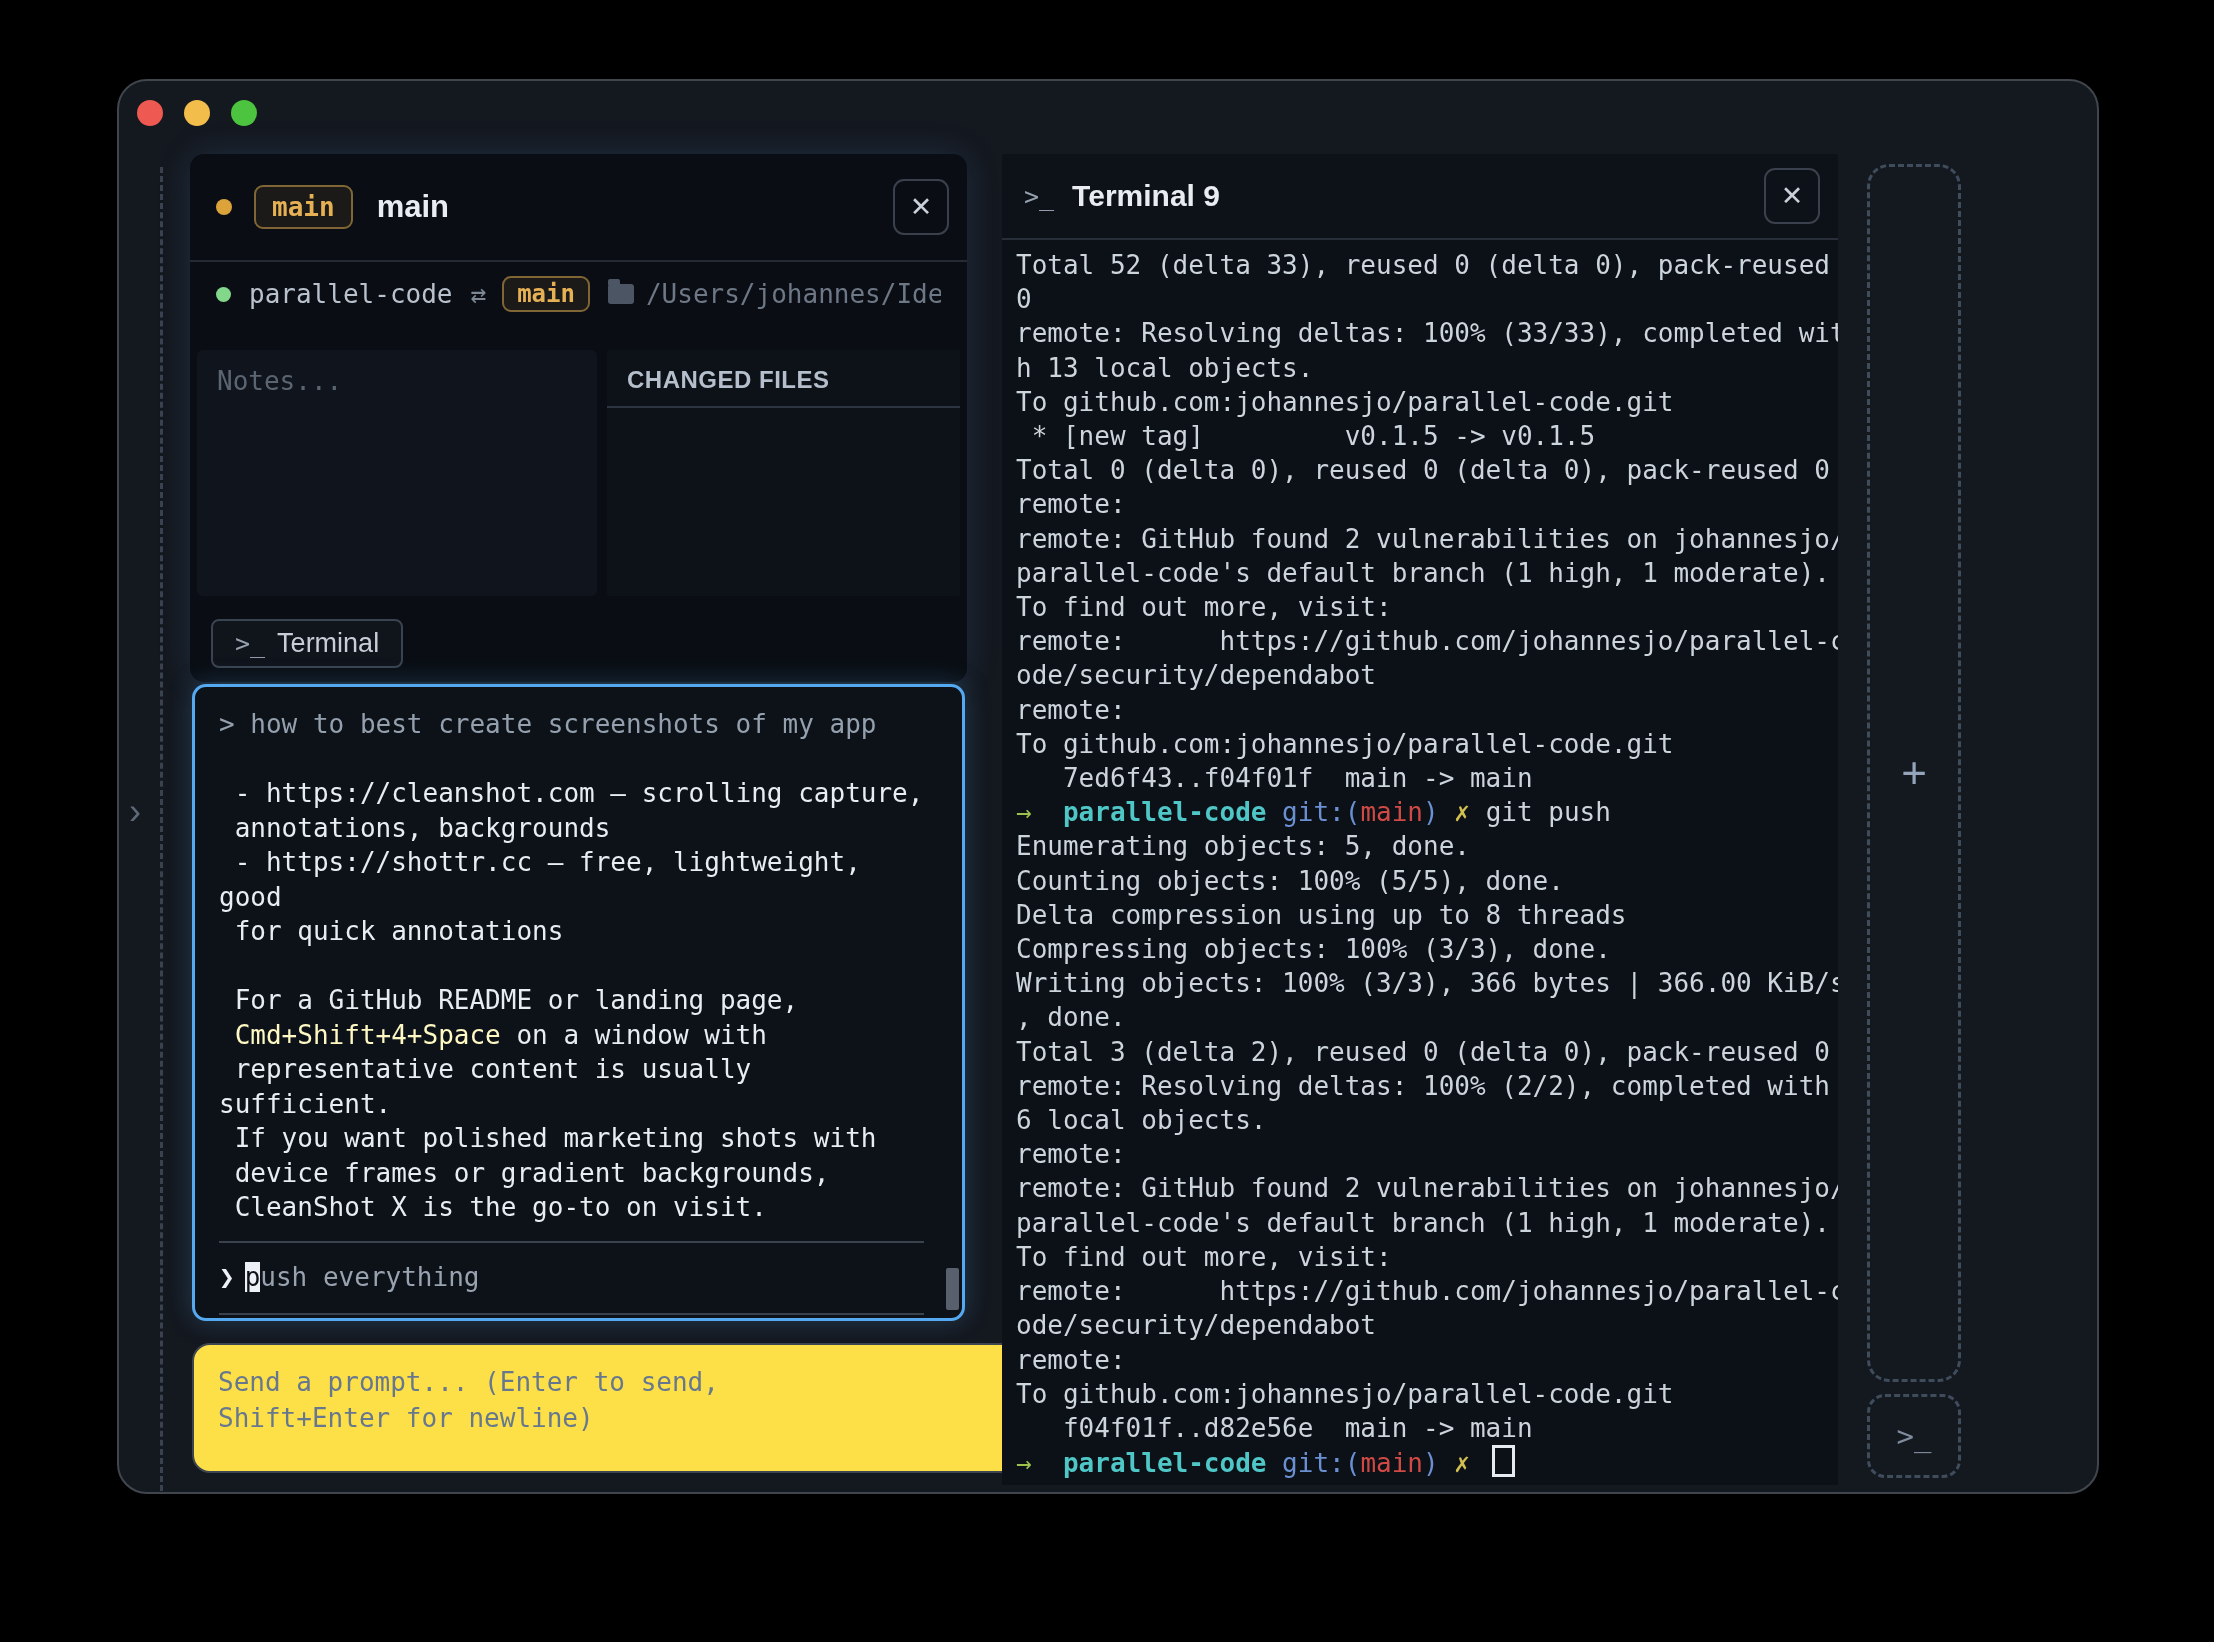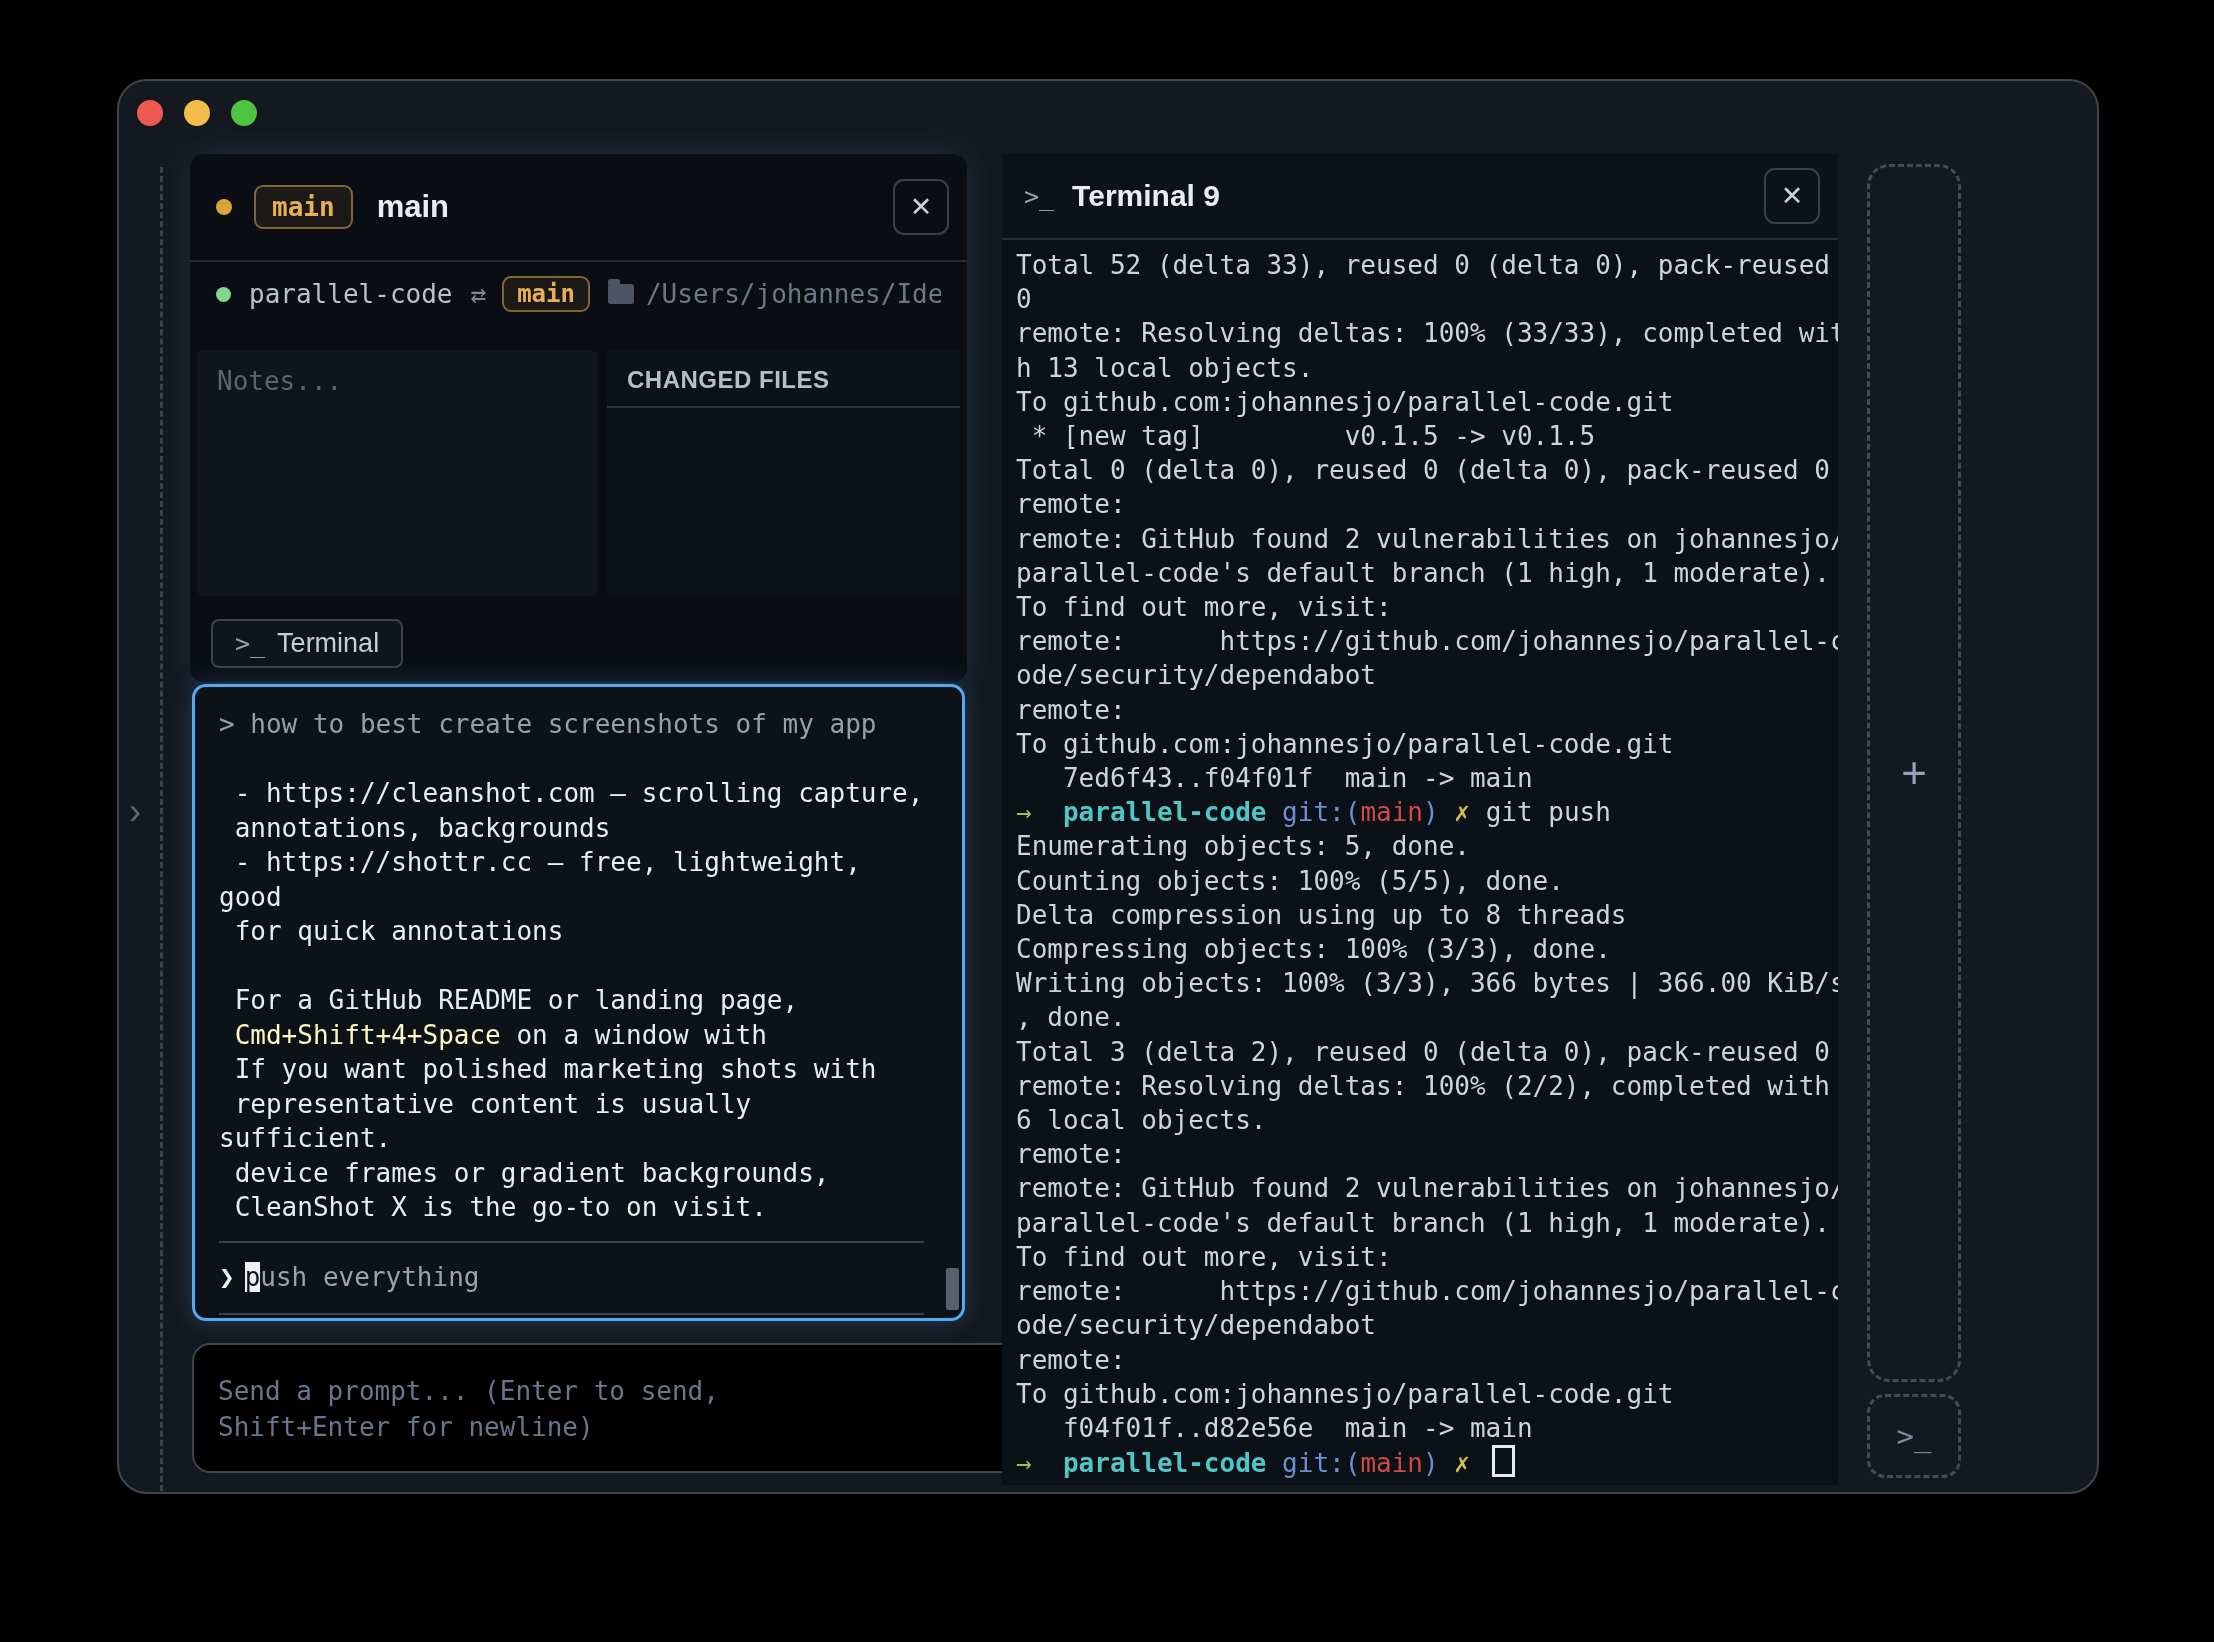--- a/index.html
+++ b/index.html
@@ -62,22 +62,22 @@
   .cline{white-space:pre-wrap;font-size:26px;line-height:34.5px;color:#e8edf2;}
   .cline.muted{color:#94a0ae;}
   .ckbd{color:#fef9c3;}
   .conv-divider{border-top:2px solid #3a424e;margin:16px 0 14px 0;width:98%;}
   .conv-input-row{font-size:26px;line-height:40px;color:#99a3b0;}
   .cprompt{color:#eef2f6;font-weight:bold;margin-right:10px;}
   .sel{background:#edf1f5;color:#0d1219;}
   .conv-scroll-thumb{position:absolute;right:3px;bottom:8px;width:13px;height:42px;background:#58606d;border-radius:2px;}
 
   
-  .prompt-box{position:absolute;left:73px;top:1262px;width:910px;height:130px;background:#000000;
-              border:2px solid #3c4550;border-radius:18px;box-sizing:border-box;padding:28px 24px;}
+  .prompt-box{position:absolute;left:73px;top:1262px;width:910px;height:130px;background:#fde047;
+              border:2px solid #3c4550;border-radius:18px;box-sizing:border-box;padding:19px 24px;}
   .prompt-box .ph{color:#67788e;font-size:26px;line-height:36px;white-space:pre-wrap;width:640px;}
   .send-btn{position:absolute;right:16px;bottom:13px;width:60px;height:60px;border-radius:50%;
             background:#2b3342;border:none;display:flex;align-items:center;justify-content:center;
             color:#ccd4de;font-size:32px;cursor:pointer;font-family:"DejaVu Sans",sans-serif;}
 
   
   .terminal2{position:absolute;left:883px;top:73px;width:836px;height:1331px;background:#0c1017;
              display:flex;flex-direction:column;box-sizing:border-box;}
   .t2-header{height:84px;flex:0 0 auto;display:flex;align-items:center;padding:0 22px;
              border-bottom:2px solid #272e38;position:relative;background:#0d1118;}
@@ -148,22 +148,22 @@
       <div id="conv-lines">
           <div class="cline muted">&gt; how to best create screenshots of my app</div>
           <div class="cline ">&nbsp;</div>
           <div class="cline "> - https://cleanshot.com — scrolling capture,</div>
           <div class="cline "> annotations, backgrounds</div>
           <div class="cline "> - https://shottr.cc — free, lightweight, good</div>
           <div class="cline "> for quick annotations</div>
           <div class="cline ">&nbsp;</div>
           <div class="cline "> For a GitHub README or landing page,</div>
           <div class="cline "> <span class="ckbd">Cmd+Shift+4+Space</span> on a window with</div>
+          <div class="cline "> representative content is usually sufficient.</div>
           <div class="cline "> If you want polished marketing shots with</div>
-          <div class="cline "> representative content is usually sufficient.</div>
           <div class="cline "> device frames or gradient backgrounds,</div>
           <div class="cline "> CleanShot X is the go-to on visit.</div>
         </div>
       <div class="conv-divider"></div>
       <div class="conv-input-row">
         <span class="cprompt">❯</span><span class="sel">p</span><span>ush everything</span>
       </div>
       <div class="conv-divider"></div>
 
       <div class="conv-scroll-thumb"></div>

